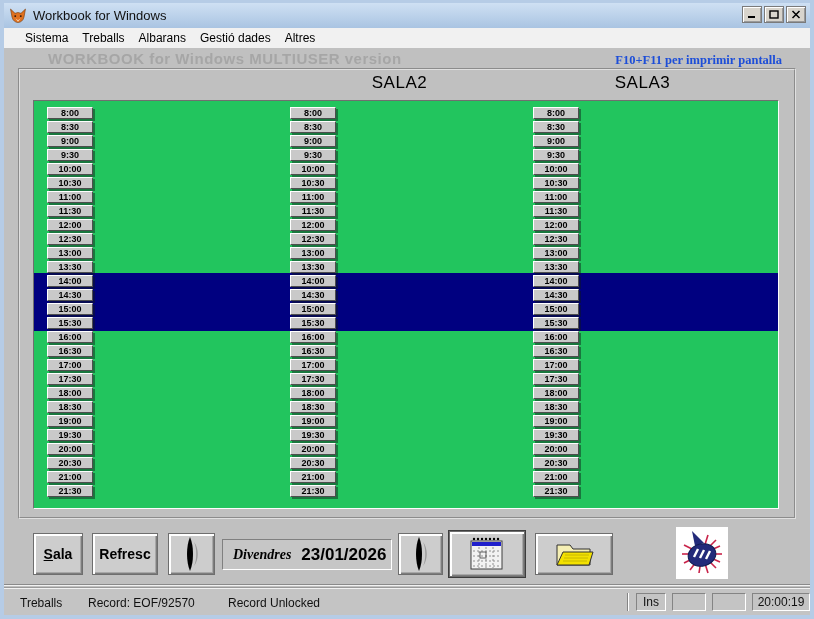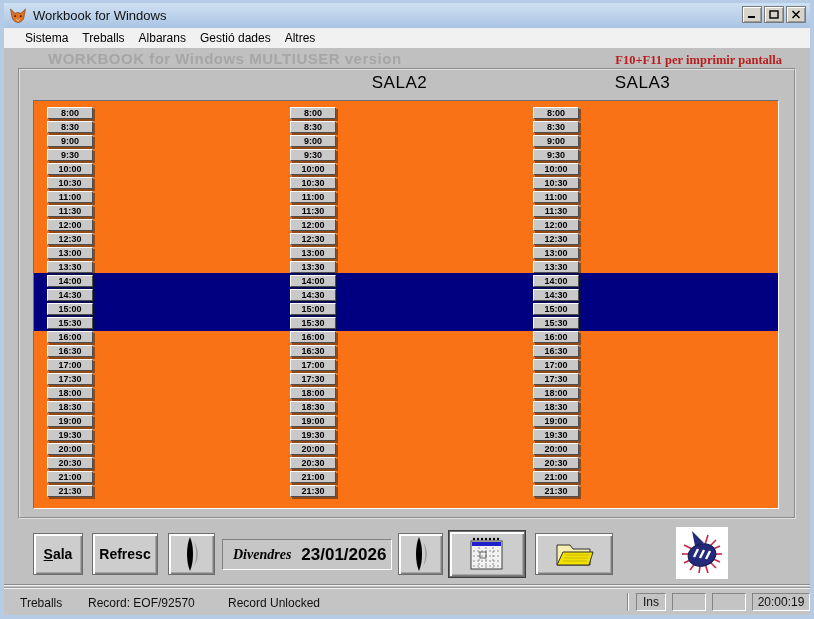--- a/index.html
+++ b/index.html
@@ -25,21 +25,21 @@
              background:#f1f1f1; display:flex; align-items:center; padding-left:14px; }
   .menu-item { font-size:12px; color:#000; padding:2px 7px; cursor:pointer; }
 
   
   .client { position:absolute; left:4px; top:48px; width:806px; height:567px;
             background:#c0c0c0; overflow:hidden; }
 
   .app-banner { position:absolute; left:44px; top:2px; font-size:15px; font-weight:700;
                 color:#a6a6a6; letter-spacing:.5px; }
   .print-hint { position:absolute; right:28px; top:5px; font-family:"Liberation Serif",serif;
-                font-weight:700; font-size:12.5px; color:#b91c1c; }
+                font-weight:700; font-size:12.5px; color:#1d4ed8; }
 
   
   .outer-panel { position:absolute; left:14px; top:20px; width:778px; height:451px;
                  border:2px groove #e0e0e0; }
   .room-headers { position:absolute; left:15px; top:3px; width:744px; height:26px; }
   .room-h { position:absolute; width:243px; text-align:center; font-size:17px; color:#000;
             letter-spacing:.5px; }
   .room-h.c0 { left:0; } .room-h.c1 { left:243px; } .room-h.c2 { left:486px; }
 
   .board { position:absolute; left:13px; top:30px; width:746px; height:409px;
@@ -145,21 +145,21 @@
   <div class="client">
 
     <span class="app-banner">WORKBOOK for Windows MULTIUSER version</span>
     <span class="print-hint">F10+F11  per imprimir pantalla</span>
 
     <div class="outer-panel">
       <div class="room-headers">
           <span class="room-h c1">SALA2</span>
           <span class="room-h c2">SALA3</span>
         </div>
-      <div class="board" style="background: #f97316;">
+      <div class="board" style="background: #22c55e;">
         <div class="highlight-band" style="background: rgb(0, 0, 128); top: 172px; height: 58px;"></div>
       <div class="time-col c0">
             <button class="time-btn">8:00</button>
             <button class="time-btn">8:30</button>
             <button class="time-btn">9:00</button>
             <button class="time-btn">9:30</button>
             <button class="time-btn">10:00</button>
             <button class="time-btn">10:30</button>
             <button class="time-btn">11:00</button>
             <button class="time-btn">11:30</button>

